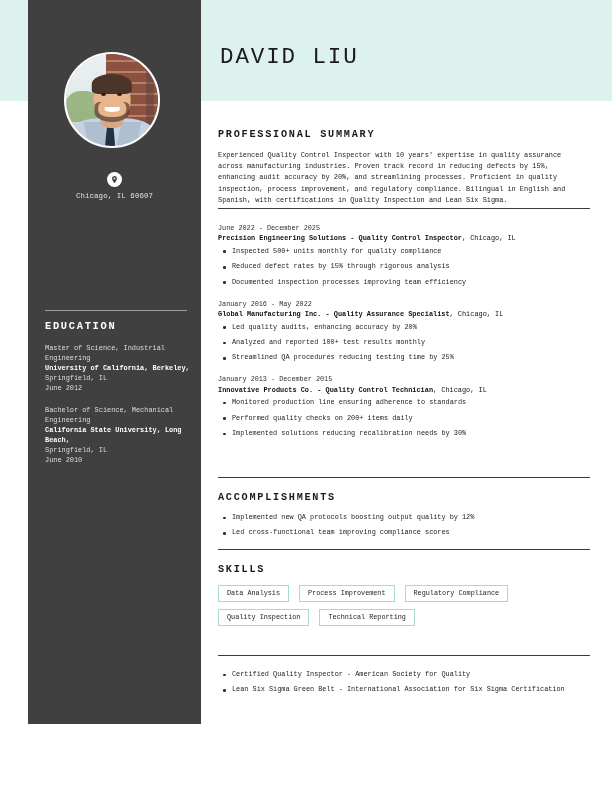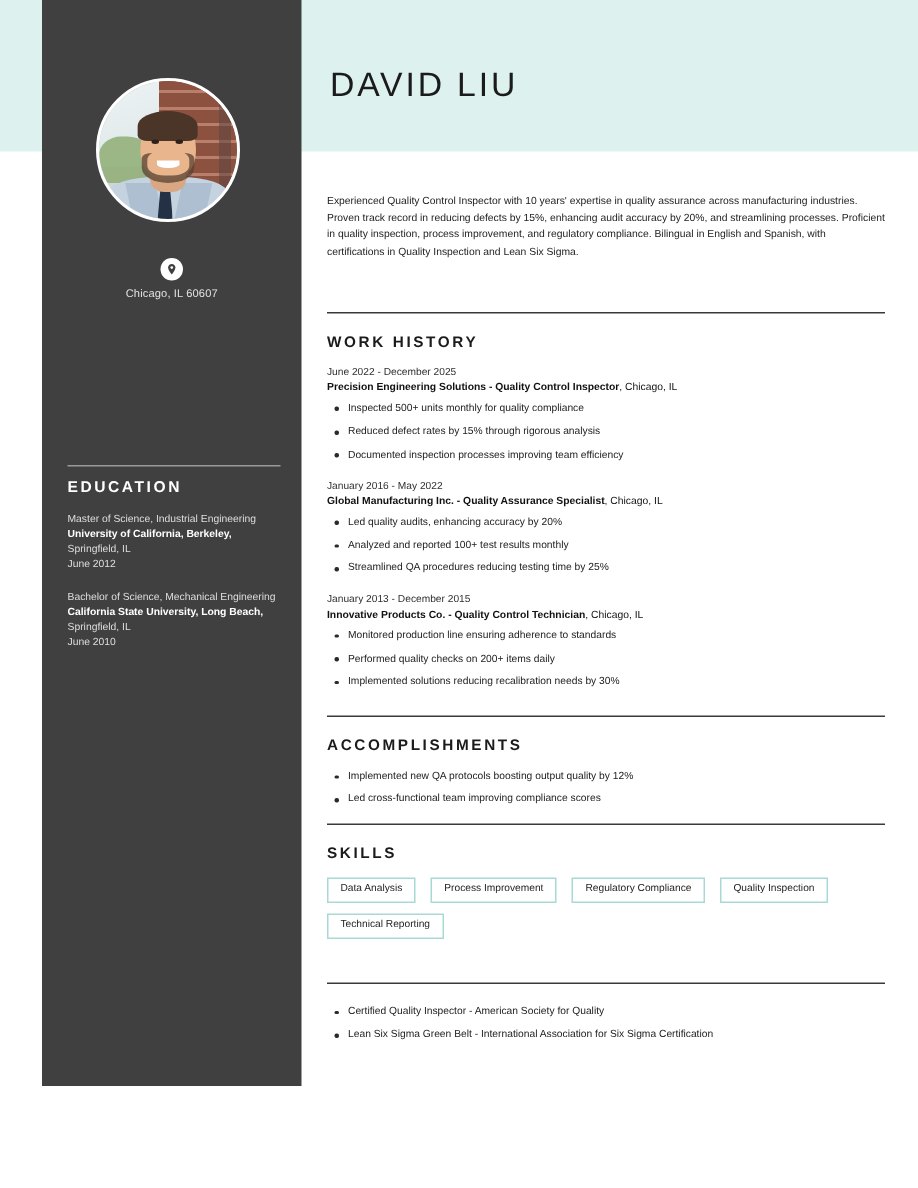--- a/index.html
+++ b/index.html
@@ -7,20 +7,21 @@
     width: 612px; height: 792px;
     background: #ffffff;
     font-family: "Liberation Sans", sans-serif;
     -webkit-font-smoothing: antialiased;
   }
   #page {
     position: relative;
     width: 612px; height: 724px;
     overflow: hidden;
     background: #ffffff;
+    font-family: Liberation Mono, monospace;
   }
 
   
   .mint-band {
     position: absolute; left: 0; top: 0;
     width: 612px; height: 101px;
     background: #ddf1ef;
   }
   .sidebar {
     position: absolute; left: 28px; top: 0;
@@ -185,26 +186,26 @@
 
     <div class="edu-entry">
       <div class="edu-line">Bachelor of Science, Mechanical Engineering</div>
       <div class="edu-line b">California State University, Long Beach,</div>
       <div class="edu-line">Springfield, IL</div>
       <div class="edu-line">June 2010</div>
     </div>
   </div>
 
   <div class="section" style="top:129px;">
+    <div class="sec-h">PROFESSIONAL SUMMARY</div>
     <div class="para">Experienced Quality Control Inspector with 10 years' expertise in quality assurance across manufacturing industries. Proven track record in reducing defects by 15%, enhancing audit accuracy by 20%, and streamlining processes. Proficient in quality inspection, process improvement, and regulatory compliance. Bilingual in English and Spanish, with certifications in Quality Inspection and Lean Six Sigma.</div>
   </div>
 
   <div class="section" style="top:208px;">
     <div class="sec-rule"></div>
-    <div class="sec-h">WORK HISTORY</div>
 
     <div class="job">
       <div class="job-dates">June 2022 - December 2025</div>
       <div class="job-title">
         <b>Precision Engineering Solutions - Quality Control Inspector</b><span>, Chicago, IL</span>
       </div>
       <ul class="bullets">
         <li>Inspected 500+ units monthly for quality compliance</li>
         <li>Reduced defect rates by 15% through rigorous analysis</li>
         <li>Documented inspection processes improving team efficiency</li>

